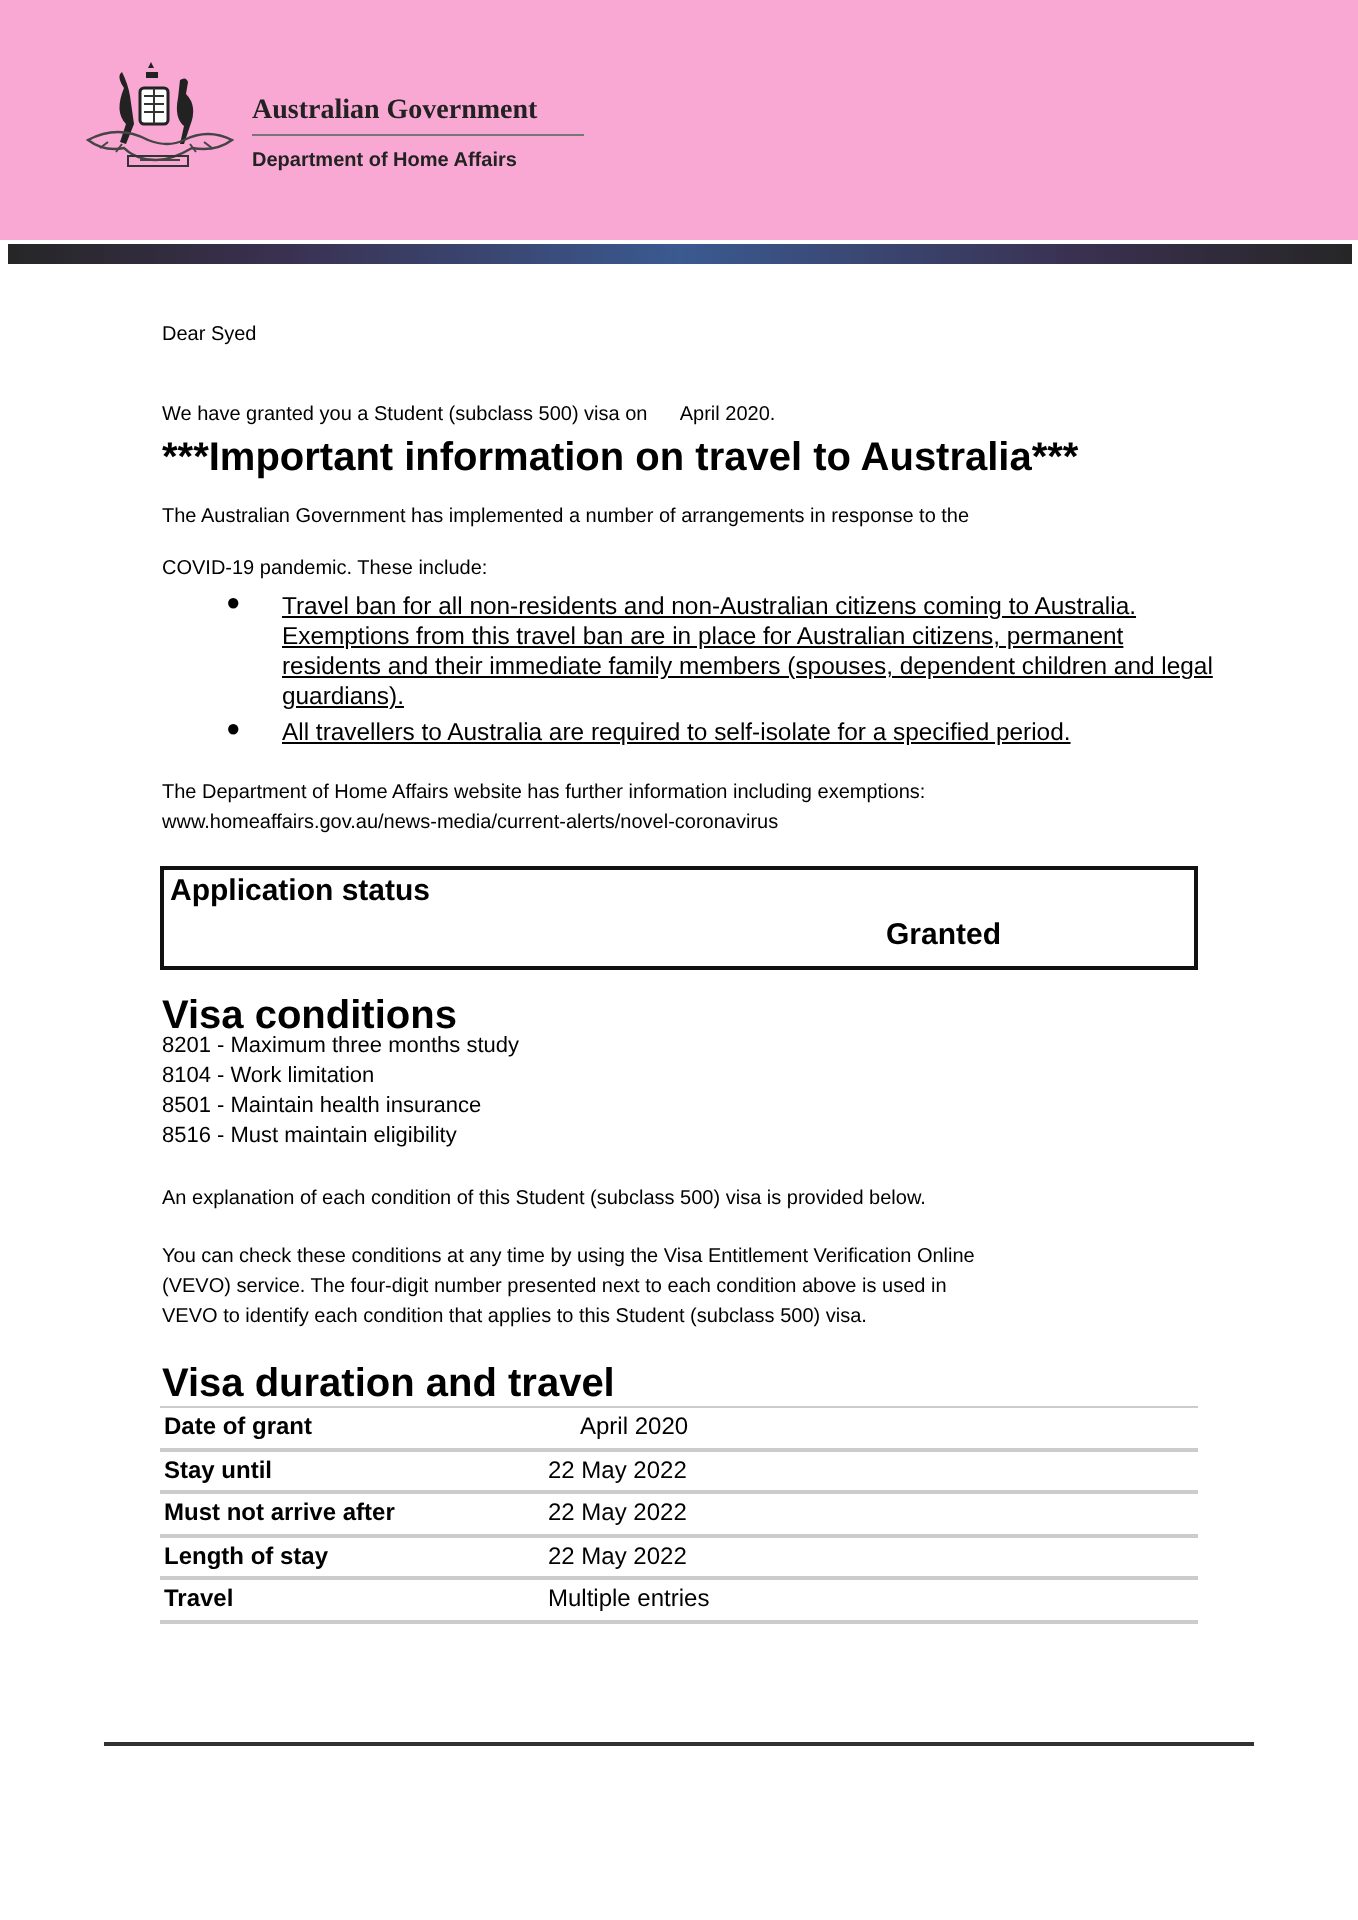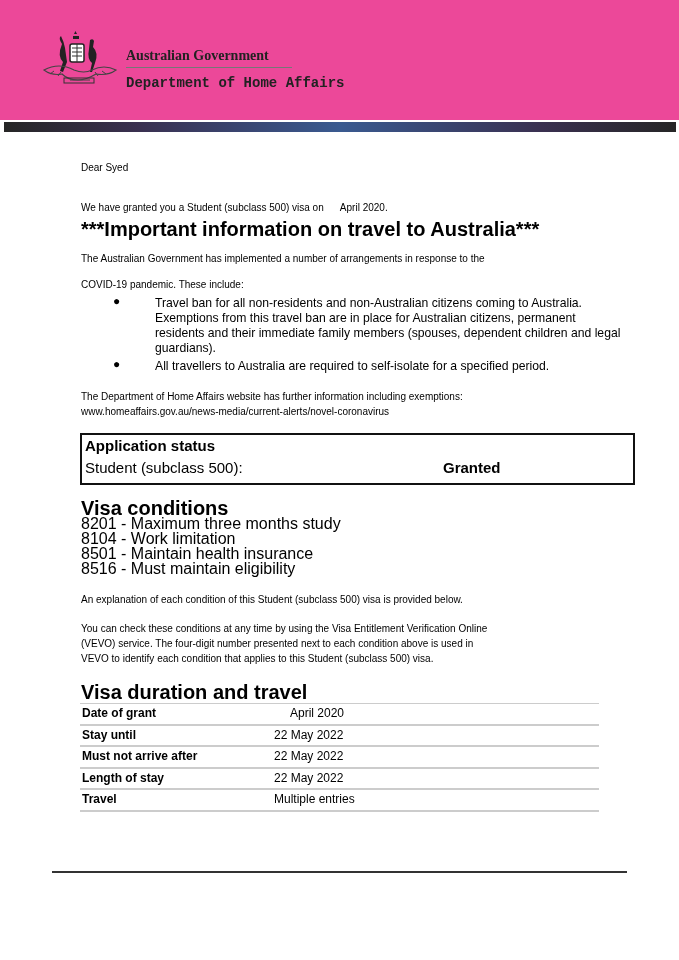--- a/index.html
+++ b/index.html
@@ -1,31 +1,31 @@
 <!DOCTYPE html>
 <html><head>
 <meta charset="utf-8">
 <style>
   html,body{margin:0;padding:0;}
   body{width:679px;height:960px;background:#fff;position:relative;overflow:hidden;font-family:"Liberation Sans",sans-serif;color:#000;}
-  .header{position:absolute;left:0;top:0;width:679px;height:120px;background:#ec4899;}
+  .header{position:absolute;left:0;top:0;width:679px;height:120px;background:#f9a8d4;}
   .crest{position:absolute;left:40px;top:30px;width:80px;height:62px;}
   .gov{position:absolute;left:126px;top:48px;font-family:"Liberation Serif",serif;font-weight:bold;font-size:14px;color:#222;}
   .gov-rule{position:absolute;left:126px;top:67px;width:166px;height:1px;background:#777;}
-  .dept{position:absolute;left:126px;top:75px;font-family:Liberation Mono, monospace;font-weight:bold;font-size:14px;color:#222;}
+  .dept{position:absolute;left:126px;top:75px;font-family:Liberation Sans, sans-serif;font-weight:bold;font-size:10px;color:#222;}
   .band{position:absolute;left:4px;top:122px;width:672px;height:10px;background:linear-gradient(90deg,#262626 0%,#3a3050 20%,#3a5a90 50%,#3a3050 80%,#262626 100%);}
   .t{position:absolute;left:81px;font-size:10px;line-height:15px;white-space:nowrap;}
   .h{position:absolute;left:81px;font-weight:bold;font-size:20px;}
   .bullet{position:absolute;left:113px;font-size:12px;}
-  .btext{position:absolute;left:155px;font-size:12.2px;line-height:15px;width:470px;}
-  .status{position:absolute;left:80px;top:433px;width:515px;height:48px;border:2px solid #111;padding-left:36px;}
+  .btext{position:absolute;left:141px;font-size:12.2px;line-height:15px;width:470px;text-decoration:underline;}
+  .status{position:absolute;left:80px;top:433px;width:515px;height:48px;border:2px solid #111;}
   .status .lbl{position:absolute;left:3px;top:2px;font-weight:bold;font-size:15px;}
   .status .sub{position:absolute;left:3px;top:24px;font-size:15px;}
   .status .val{position:absolute;left:361px;top:24px;font-weight:bold;font-size:15px;}
-  .cond{position:absolute;left:81px;font-size:16px;line-height:15px;}
+  .cond{position:absolute;left:81px;font-size:11px;line-height:15px;}
   .tbl{position:absolute;left:80px;top:703px;width:519px;text-align:center;}
   .row{position:relative;height:19.5px;border-bottom:2px solid #ccc;font-size:12px;}
   .row .k{position:absolute;left:2px;top:2px;font-weight:bold;}
   .row .v{position:absolute;left:194px;top:2px;}
   .tbl-top{height:1px;background:#ccc;}
   .footer-rule{position:absolute;left:52px;top:871px;width:575px;height:2px;background:#333;}
 </style>
 </head>
 <body>
 
@@ -55,21 +55,20 @@
 <div class="bullet" style="top:294px">●</div>
 <div class="btext" style="top:296px">Travel ban for all non-residents and non-Australian citizens coming to Australia. Exemptions from this travel ban are in place for Australian citizens, permanent residents and their immediate family members (spouses, dependent children and legal guardians).</div>
 <div class="bullet" style="top:357px">●</div>
 <div class="btext" style="top:359px">All travellers to Australia are required to self-isolate for a specified period.</div>
 
 <div class="t" style="top:389px">The Department of Home Affairs website has further information including exemptions:</div>
 <div class="t" style="top:404px">www.homeaffairs.gov.au/news-media/current-alerts/novel-coronavirus</div>
 
 <div class="status">
   <div class="lbl">Application status</div>
-  <div class="sub">Student (subclass 500):</div>
   <div class="val">Granted</div>
 </div>
 
 <div class="h" style="top:497px">Visa conditions</div>
 <div class="cond" style="top:516px">8201 - Maximum three months study</div>
 <div class="cond" style="top:531px">8104 - Work limitation</div>
 <div class="cond" style="top:546px">8501 - Maintain health insurance</div>
 <div class="cond" style="top:561px">8516 - Must maintain eligibility</div>
 
 <div class="t" style="top:592px">An explanation of each condition of this Student (subclass 500) visa is provided below.</div>

